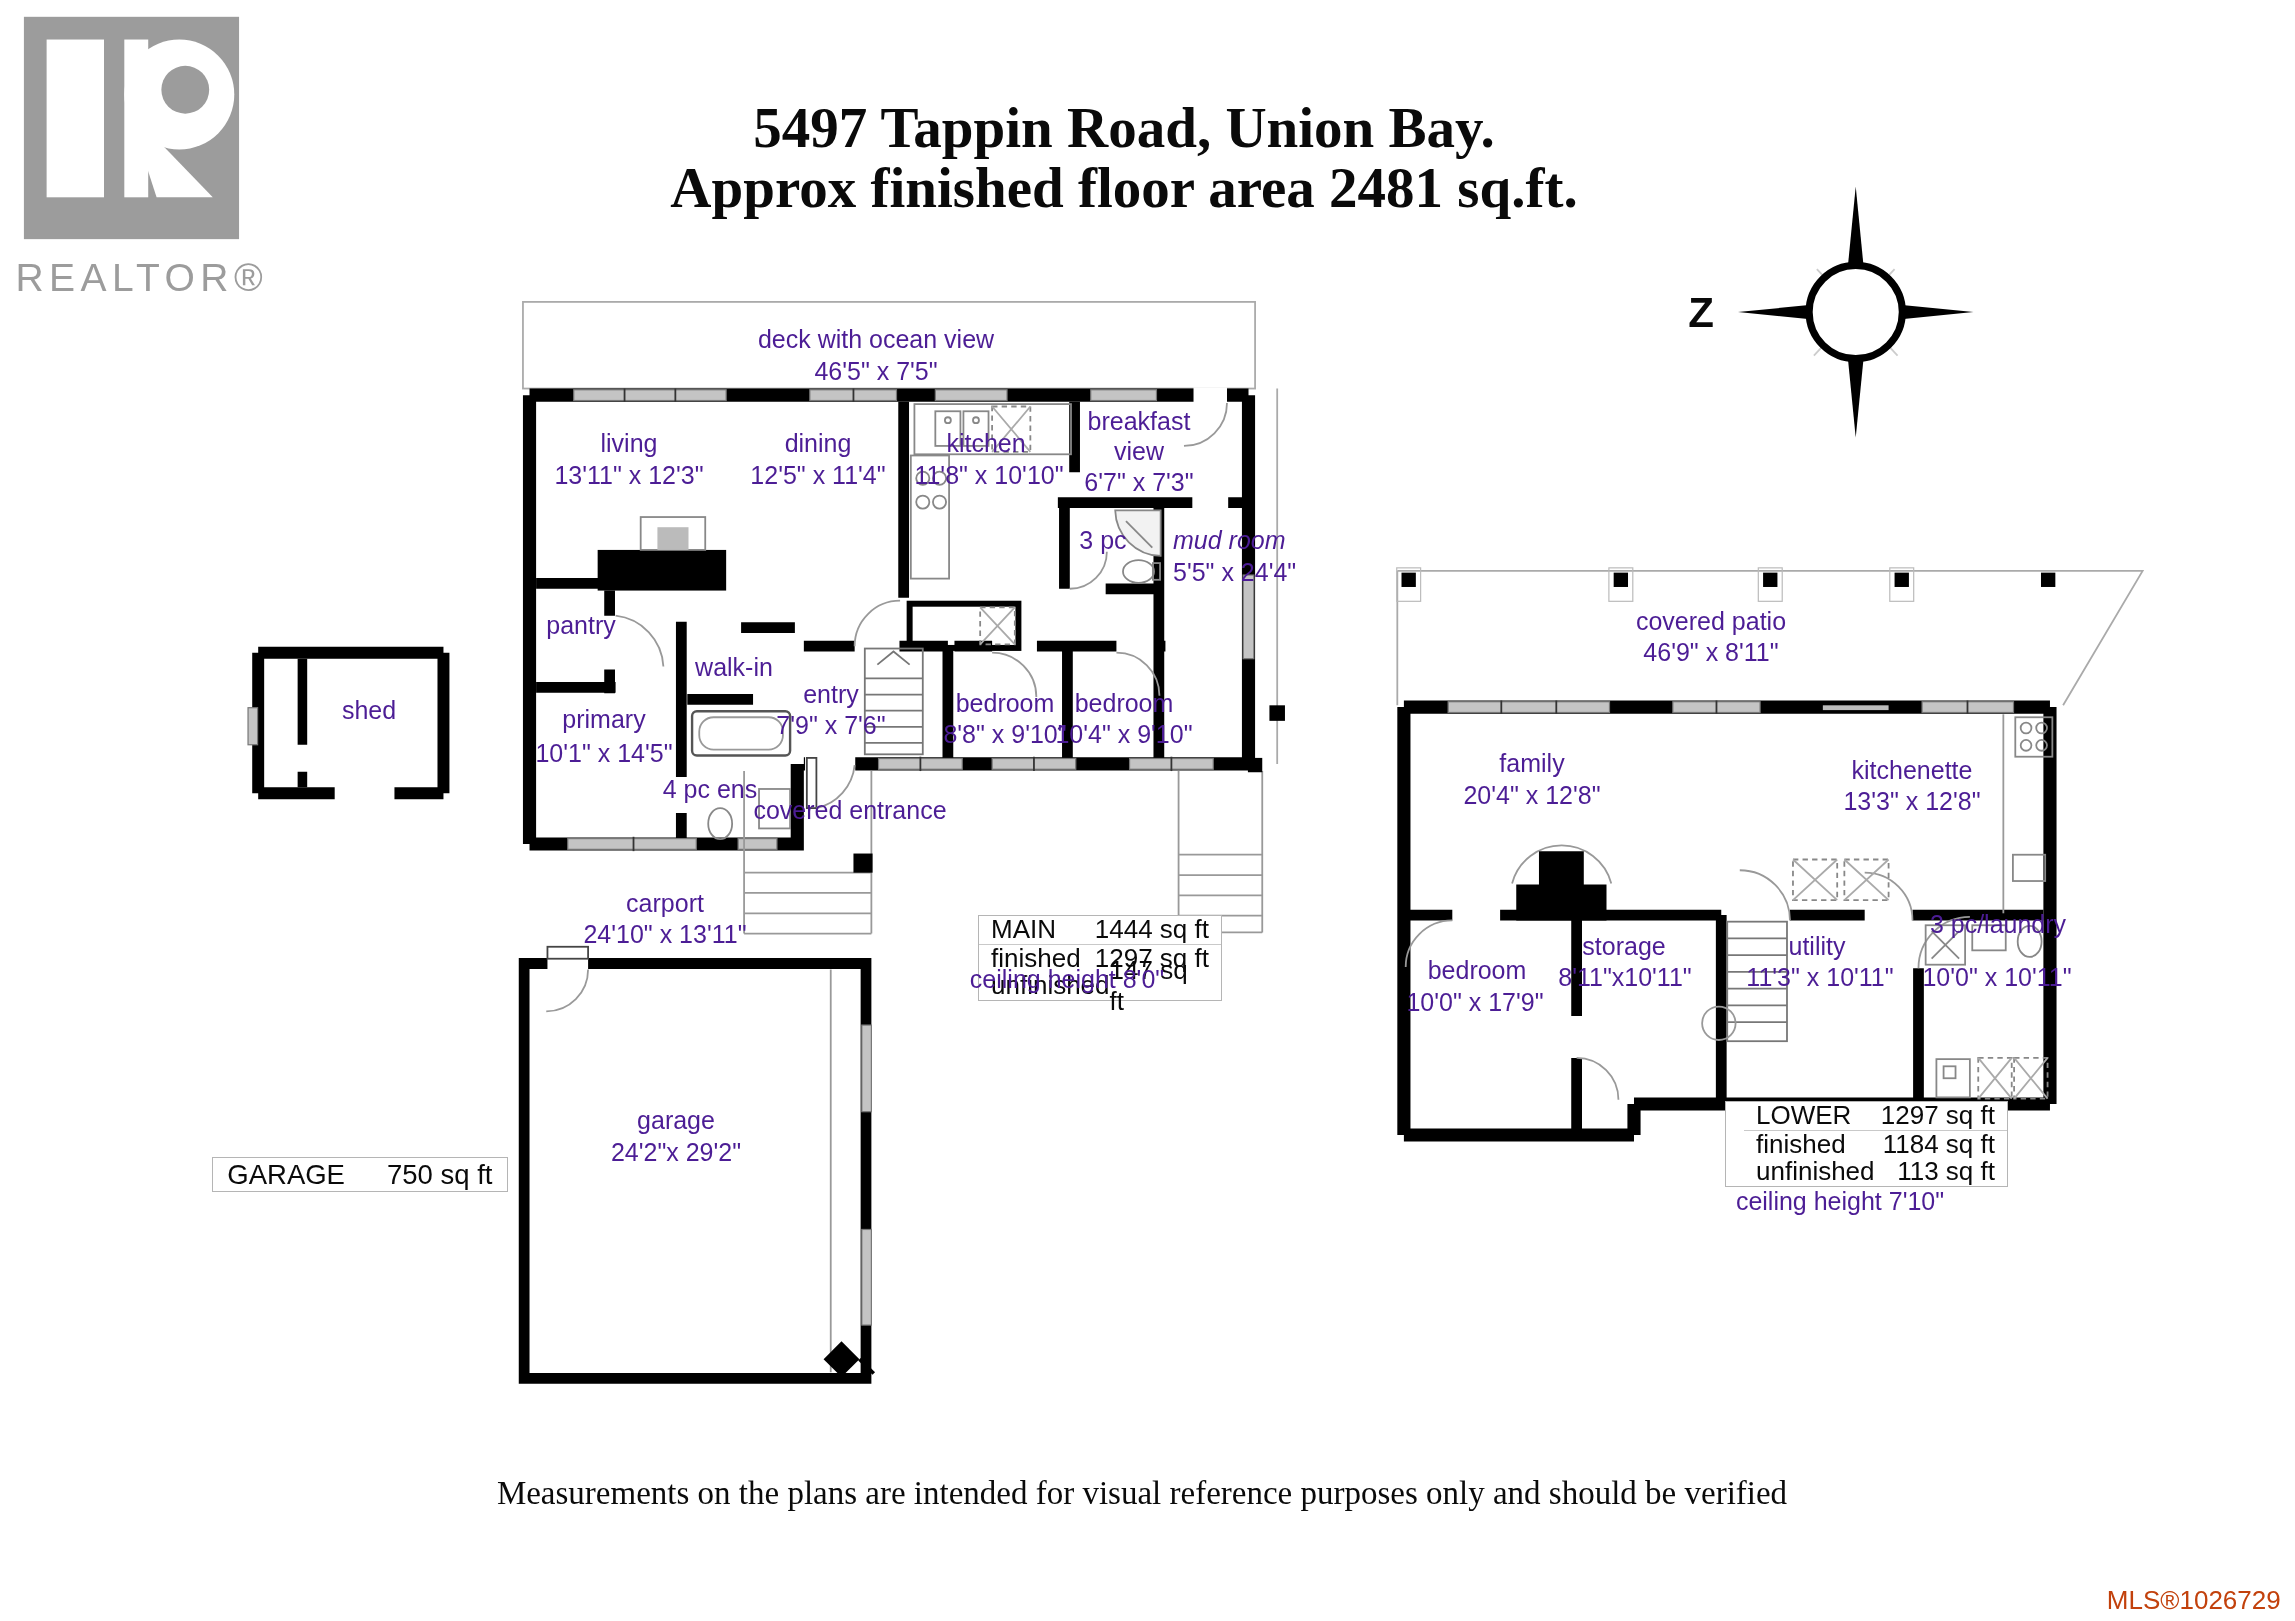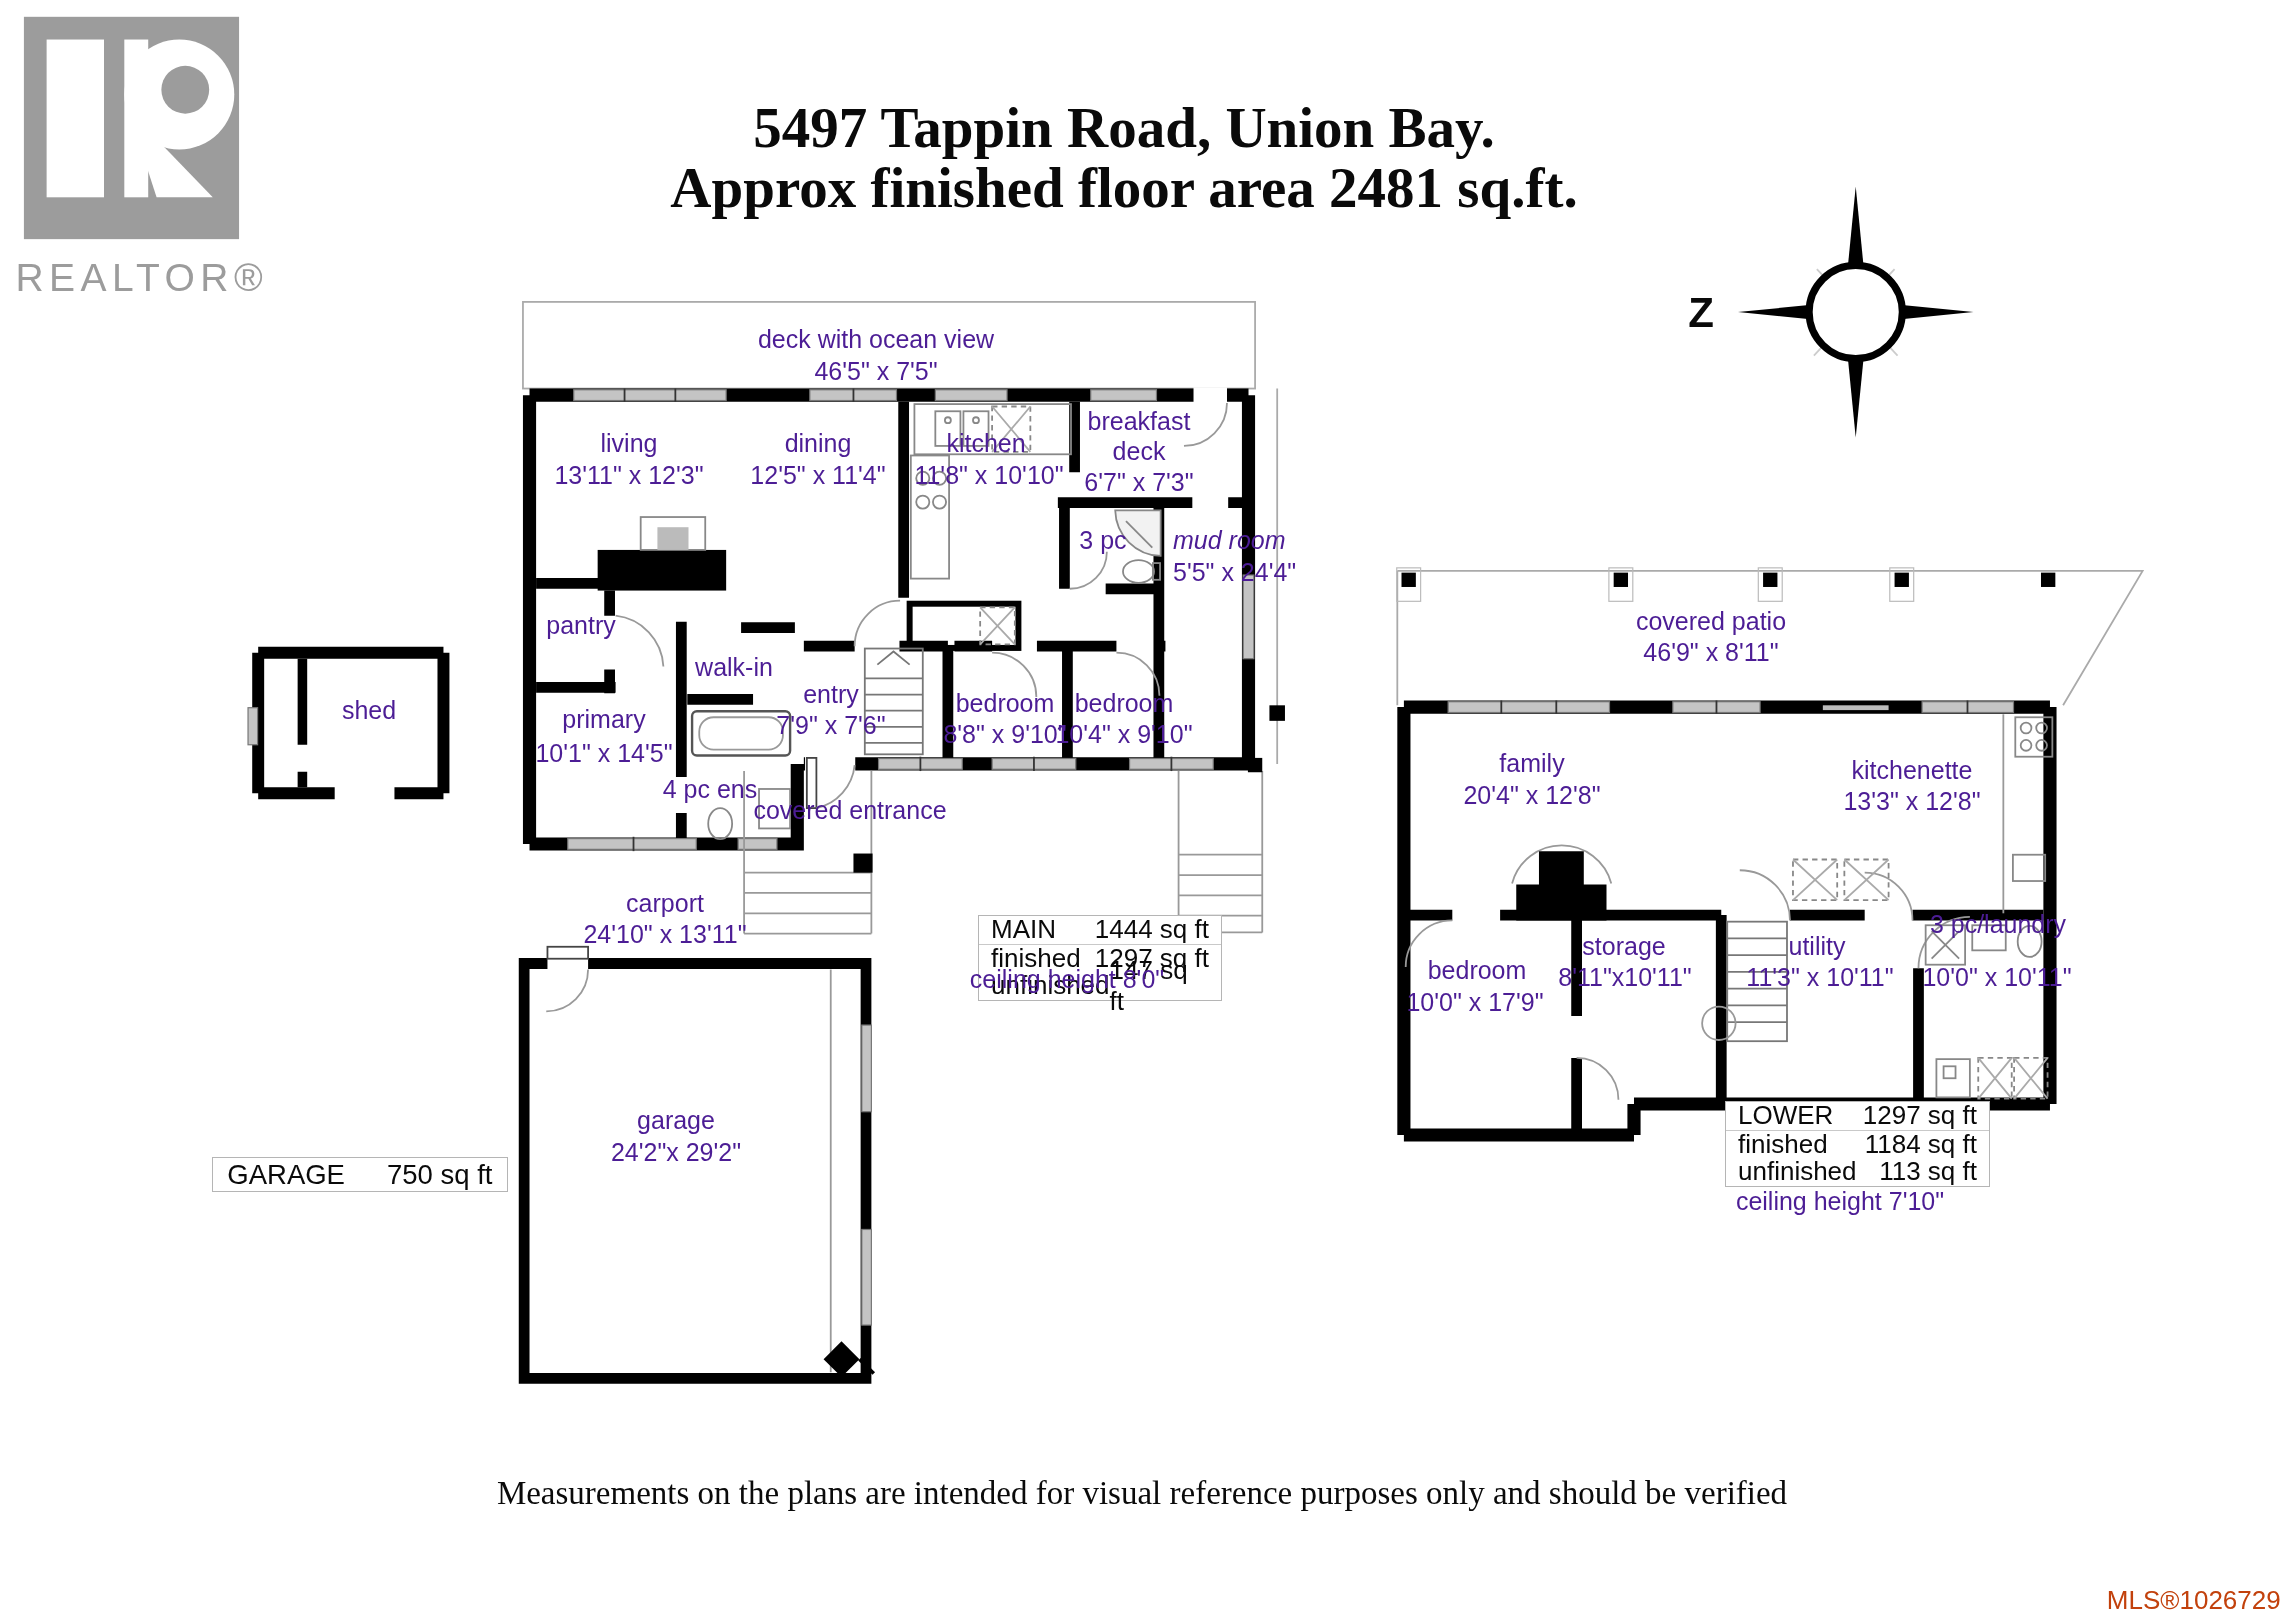--- a/index.html
+++ b/index.html
@@ -288,21 +288,21 @@
   <div class="lbl" style="left:876px;top:340px;">deck with ocean view</div>
   <div class="lbl" style="left:876px;top:372px;">46'5" x 7'5"</div>
 
   <div class="lbl" style="left:629px;top:444px;">living</div>
   <div class="lbl" style="left:629px;top:476px;">13'11" x 12'3"</div>
   <div class="lbl" style="left:818px;top:444px;">dining</div>
   <div class="lbl" style="left:818px;top:476px;">12'5" x 11'4"</div>
   <div class="lbl" style="left:986px;top:444px;">kitchen</div>
   <div class="lbl" style="left:989px;top:476px;">11'8" x 10'10"</div>
   <div class="lbl" style="left:1139px;top:422px;">breakfast</div>
-  <div class="lbl" style="left:1139px;top:452px;">deck</div>
+  <div class="lbl" style="left:1139px;top:452px;">view</div>
   <div class="lbl" style="left:1139px;top:483px;">6'7" x 7'3"</div>
   <div class="lbl" style="left:1103px;top:541px;">3 pc</div>
   <div class="lbl la" style="left:1173px;top:541px;font-style:italic;">mud room</div>
   <div class="lbl la" style="left:1173px;top:573px;">5'5" x 24'4"</div>
   <div class="lbl" style="left:581px;top:626px;">pantry</div>
   <div class="lbl" style="left:734px;top:668px;">walk-in</div>
   <div class="lbl" style="left:831px;top:695px;">entry</div>
   <div class="lbl" style="left:831px;top:726px;">7'9" x 7'6"</div>
   <div class="lbl" style="left:1005px;top:704px;">bedroom</div>
   <div class="lbl" style="left:1005px;top:735px;">8'8" x 9'10"</div>
@@ -343,21 +343,21 @@
       <span>finished</span>
       <span>1297 sq ft</span>
     </div>
     <div class="statrow">
       <span>unfinished</span>
       <span>147 sq ft</span>
     </div>
   </div>
   <div class="lbl" style="left:1067px;top:980px;">ceiling height 8'0"</div>
 
-  <div class="statbox" style="left:1725px;top:1101px;width:263px;">
+  <div class="statbox" style="left:1725px;top:1101px;width:263px;padding-left:18px;">
     <div class="statrow hd">
       <span>LOWER</span>
       <span>1297 sq ft</span>
     </div>
     <div class="statrow">
       <span>finished</span>
       <span>1184 sq ft</span>
     </div>
     <div class="statrow">
       <span>unfinished</span>

